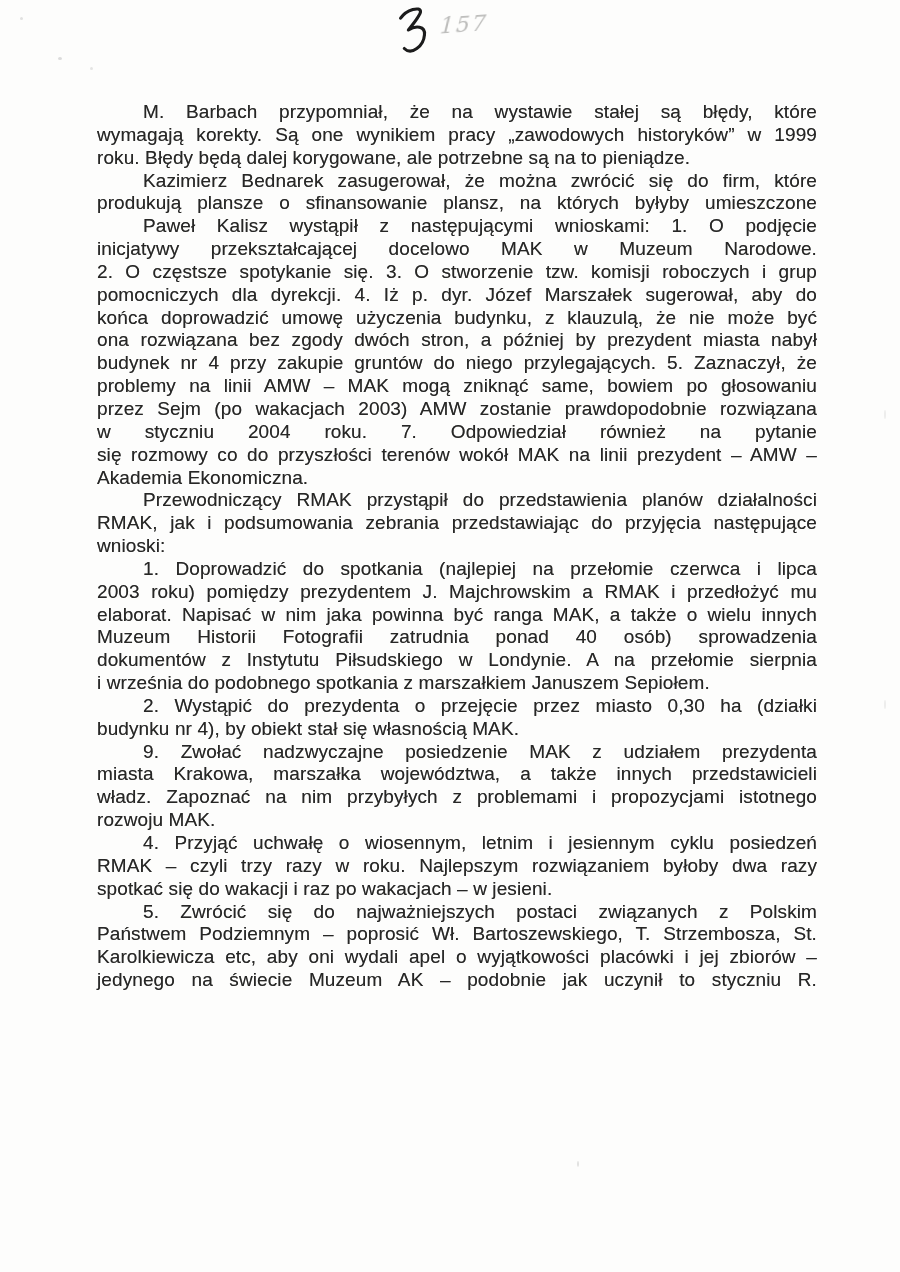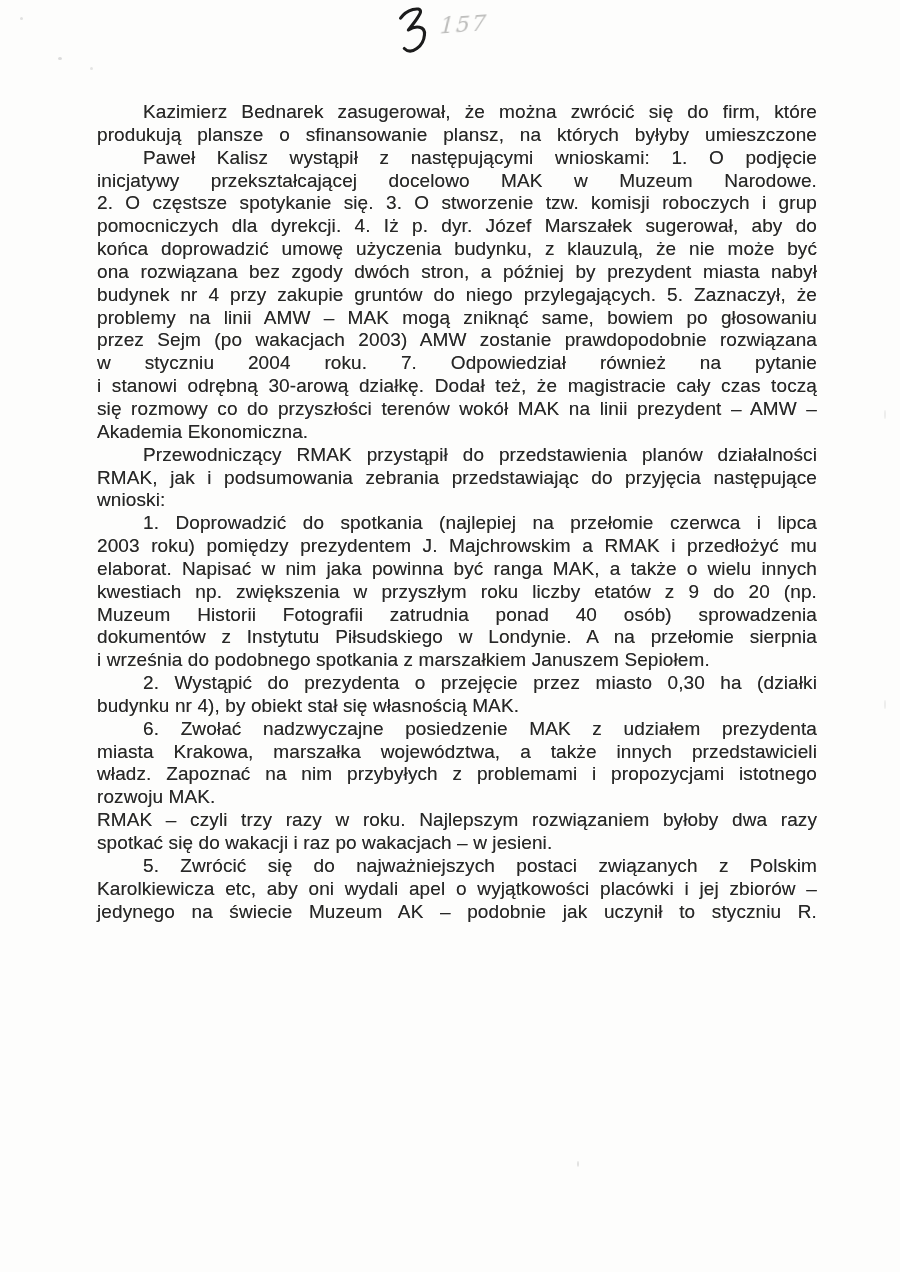--- a/index.html
+++ b/index.html
@@ -80,68 +80,73 @@
   <div class="hw-wrap">
     <svg class="hw-number-svg" width="34" height="50" viewBox="0 0 34 50" aria-hidden="true">
       <path d="M 6 11 C 13 3, 27 1, 26.5 6.5 C 26 10, 17 19, 12.5 23.5
                C 20 19.5, 30 21, 28 30 C 26 41, 13 49.5, 6.5 41.5" fill="none" stroke="#1c1c1c" stroke-width="3.1" stroke-linecap="round" stroke-linejoin="round"></path>
     </svg>
     <span class="hw-note">157</span>
   </div>
 
   <div class="text-block">
       <div class="para">
+        <div class="line indent">M. Barbach przypomniał, że na wystawie stałej są błędy, które</div>
+        <div class="line">wymagają korekty. Są one wynikiem pracy „zawodowych historyków” w 1999</div>
+        <div class="line last">roku. Błędy będą dalej korygowane, ale potrzebne są na to pieniądze.</div>
+      </div>
+      <div class="para">
         <div class="line indent">Kazimierz Bednarek zasugerował, że można zwrócić się do firm, które</div>
         <div class="line">produkują plansze o sfinansowanie plansz, na których byłyby umieszczone</div>
       </div>
       <div class="para">
         <div class="line indent">Paweł Kalisz wystąpił z następującymi wnioskami: 1. O podjęcie</div>
         <div class="line">inicjatywy przekształcającej docelowo MAK w Muzeum Narodowe.</div>
         <div class="line">2. O częstsze spotykanie się. 3. O stworzenie tzw. komisji roboczych i grup</div>
         <div class="line">pomocniczych dla dyrekcji. 4. Iż p. dyr. Józef Marszałek sugerował, aby do</div>
         <div class="line">końca doprowadzić umowę użyczenia budynku, z klauzulą, że nie może być</div>
         <div class="line">ona rozwiązana bez zgody dwóch stron, a później by prezydent miasta nabył</div>
         <div class="line">budynek nr 4 przy zakupie gruntów do niego przylegających. 5. Zaznaczył, że</div>
         <div class="line">problemy na linii AMW – MAK mogą zniknąć same, bowiem po głosowaniu</div>
         <div class="line">przez Sejm (po wakacjach 2003) AMW zostanie prawdopodobnie rozwiązana</div>
         <div class="line">w styczniu 2004 roku. 7. Odpowiedział również na pytanie</div>
-        <div class="line">i stanowi odrębną 30-arową działkę. Dodał też, że magistracie cały czas toczą</div>
         <div class="line">się rozmowy co do przyszłości terenów wokół MAK na linii prezydent – AMW –</div>
         <div class="line last">Akademia Ekonomiczna.</div>
       </div>
       <div class="para">
         <div class="line indent">Przewodniczący RMAK przystąpił do przedstawienia planów działalności</div>
         <div class="line">RMAK, jak i podsumowania zebrania przedstawiając do przyjęcia następujące</div>
         <div class="line last">wnioski:</div>
       </div>
       <div class="para">
         <div class="line indent">1. Doprowadzić do spotkania (najlepiej na przełomie czerwca i lipca</div>
         <div class="line">2003 roku) pomiędzy prezydentem J. Majchrowskim a RMAK i przedłożyć mu</div>
         <div class="line">elaborat. Napisać w nim jaka powinna być ranga MAK, a także o wielu innych</div>
-        <div class="line">kwestiach np. zwiększenia w przyszłym roku liczby etatów z 9 do 20 (np.</div>
         <div class="line">Muzeum Historii Fotografii zatrudnia ponad 40 osób) sprowadzenia</div>
         <div class="line">dokumentów z Instytutu Piłsudskiego w Londynie. A na przełomie sierpnia</div>
         <div class="line last">i września do podobnego spotkania z marszałkiem Januszem Sepiołem.</div>
       </div>
       <div class="para">
         <div class="line indent">2. Wystąpić do prezydenta o przejęcie przez miasto 0,30 ha (działki</div>
         <div class="line last">budynku nr 4), by obiekt stał się własnością MAK.</div>
       </div>
       <div class="para">
-        <div class="line indent">6. Zwołać nadzwyczajne posiedzenie MAK z udziałem prezydenta</div>
+        <div class="line indent">9. Zwołać nadzwyczajne posiedzenie MAK z udziałem prezydenta</div>
         <div class="line">miasta Krakowa, marszałka województwa, a także innych przedstawicieli</div>
         <div class="line">władz. Zapoznać na nim przybyłych z problemami i propozycjami istotnego</div>
         <div class="line last">rozwoju MAK.</div>
       </div>
       <div class="para">
+        <div class="line indent">4. Przyjąć uchwałę o wiosennym, letnim i jesiennym cyklu posiedzeń</div>
         <div class="line">RMAK – czyli trzy razy w roku. Najlepszym rozwiązaniem byłoby dwa razy</div>
         <div class="line last">spotkać się do wakacji i raz po wakacjach – w jesieni.</div>
       </div>
       <div class="para">
         <div class="line indent">5. Zwrócić się do najważniejszych postaci związanych z Polskim</div>
+        <div class="line">Państwem Podziemnym – poprosić Wł. Bartoszewskiego, T. Strzembosza, St.</div>
         <div class="line">Karolkiewicza etc, aby oni wydali apel o wyjątkowości placówki i jej zbiorów –</div>
         <div class="line">jedynego na świecie Muzeum AK – podobnie jak uczynił to styczniu R.</div>
       </div>
     </div>
 
   <span class="speck s1"></span>
   <span class="speck s2"></span>
   <span class="speck s3"></span>
   <span class="speck s4"></span>
   <span class="speck s5"></span>

